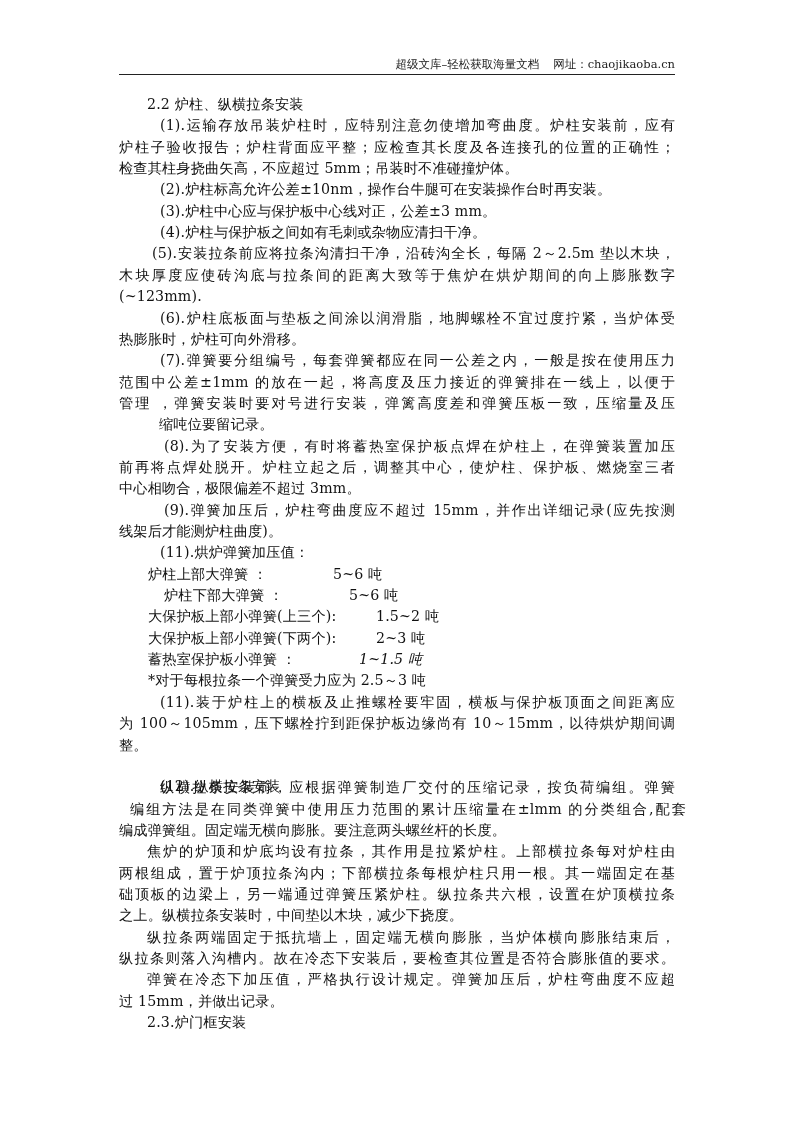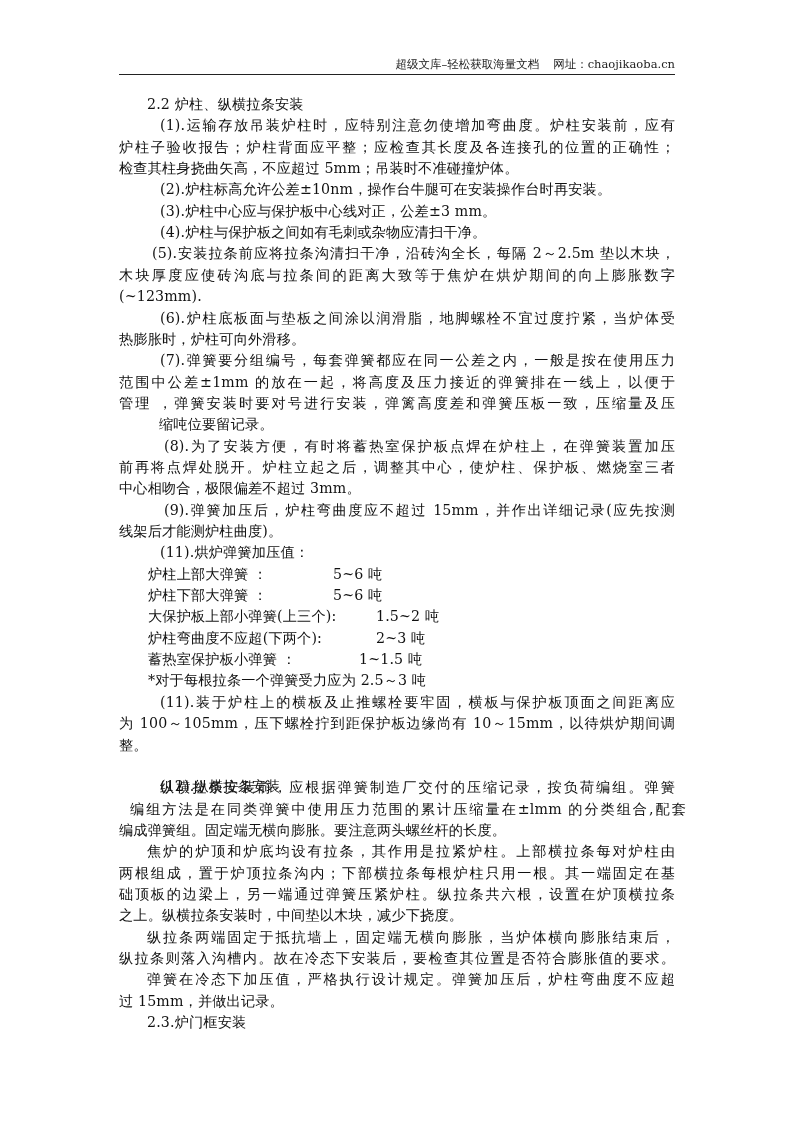--- a/index.html
+++ b/index.html
@@ -37,24 +37,24 @@
     <div class="line just" style="top: 371.55px; left: 119px; width: 556px;">范围中公差±1mm 的放在一起，将高度及压力接近的弹簧排在一线上，以便于</div>
     <div class="line just" style="top: 392.9px; left: 119px; width: 556px;">管理 ，弹簧安装时要对号进行安装，弹篱高度差和弹簧压板一致，压缩量及压</div>
     <div class="line" style="top: 414.25px; left: 119px; width: auto; margin-left: 40px;">缩吨位要留记录。</div>
     <div class="line just" style="top: 435.6px; left: 164px; width: 511px;">(8).为了安装方便，有时将蓄热室保护板点焊在炉柱上，在弹簧装置加压</div>
     <div class="line just" style="top: 456.95px; left: 119px; width: 556px;">前再将点焊处脱开。炉柱立起之后，调整其中心，使炉柱、保护板、燃烧室三者</div>
     <div class="line" style="top: 478.3px; left: 119px; width: auto;">中心相吻合，极限偏差不超过 3mm。</div>
     <div class="line just" style="top: 499.65px; left: 164px; width: 511px;">(9).弹簧加压后，炉柱弯曲度应不超过 15mm，并作出详细记录(应先按测</div>
     <div class="line" style="top: 521px; left: 119px; width: auto;">线架后才能测炉柱曲度)。</div>
     <div class="line" style="top: 542.35px; left: 160px; width: auto;">(11).烘炉弹簧加压值：</div>
     <div class="line" style="top: 563.7px; left: 148px;"><span>炉柱上部大弹簧 ：</span><span style="position: absolute; left: 185px;">5~6 吨</span></div>
-    <div class="line" style="top: 585.05px; left: 148px;"><span>炉柱下部大弹簧 ：</span><span style="position: absolute; left: 185px;">5~6 吨</span></div>
+    <div class="line" style="top: 585.05px; left: 164px;"><span>炉柱下部大弹簧 ：</span><span style="position: absolute; left: 185px;">5~6 吨</span></div>
     <div class="line" style="top: 606.4px; left: 148px;"><span>大保护板上部小弹簧(上三个):</span><span style="position: absolute; left: 228px;">1.5~2 吨</span></div>
-    <div class="line" style="top: 627.75px; left: 148px;"><span>炉柱弯曲度不应超(下两个):</span><span style="position: absolute; left: 228px;">2~3 吨</span></div>
-    <div class="line" style="top: 649.1px; left: 148px;"><span>蓄热室保护板小弹簧 ：</span><span style="position: absolute; left: 211px;">1~1.5 吨</span></div>
+    <div class="line" style="top: 627.75px; left: 148px;"><span>大保护板上部小弹簧(下两个):</span><span style="position: absolute; left: 228px;">2~3 吨</span></div>
+    <div class="line" style="top: 649.1px; left: 148px;"><span>蓄热室保护板小弹簧 ：</span><span style="position: absolute; left: 211px; font-style: italic;">1~1.5 吨</span></div>
     <div class="line" style="top: 670.45px; left: 148px;">*对于每根拉条一个弹簧受力应为 2.5～3 吨</div>
     <div class="line just" style="top: 691.8px; left: 160px; width: 515px;">(11).装于炉柱上的横板及止推螺栓要牢固，横板与保护板顶面之间距离应</div>
     <div class="line just" style="top: 713.15px; left: 119px; width: 556px;">为 100～105mm，压下螺栓拧到距保护板边缘尚有 10～15mm，以待烘炉期间调</div>
     <div class="line" style="top: 734.5px; left: 119px; width: auto;">整。</div>
     <div class="line" style="top: 755.85px; left: 160px; width: auto; margin-top: 20px;">(12).纵横拉条安装</div>
     <div class="line just" style="top: 777.2px; left: 160px; width: 515px;">纵横拉条安装前，应根据弹簧制造厂交付的压缩记录，按负荷编组。弹簧</div>
     <div class="line just" style="top: 798.55px; left: 130px; width: 556px;">编组方法是在同类弹簧中使用压力范围的累计压缩量在±lmm 的分类组合,配套</div>
     <div class="line" style="top: 819.9px; left: 119px; width: auto;">编成弹簧组。固定端无横向膨胀。要注意两头螺丝杆的长度。</div>
     <div class="line just" style="top: 841.25px; left: 147px; width: 528px;">焦炉的炉顶和炉底均设有拉条，其作用是拉紧炉柱。上部横拉条每对炉柱由</div>
     <div class="line just" style="top: 862.6px; left: 119px; width: 556px;">两根组成，置于炉顶拉条沟内；下部横拉条每根炉柱只用一根。其一端固定在基</div>

